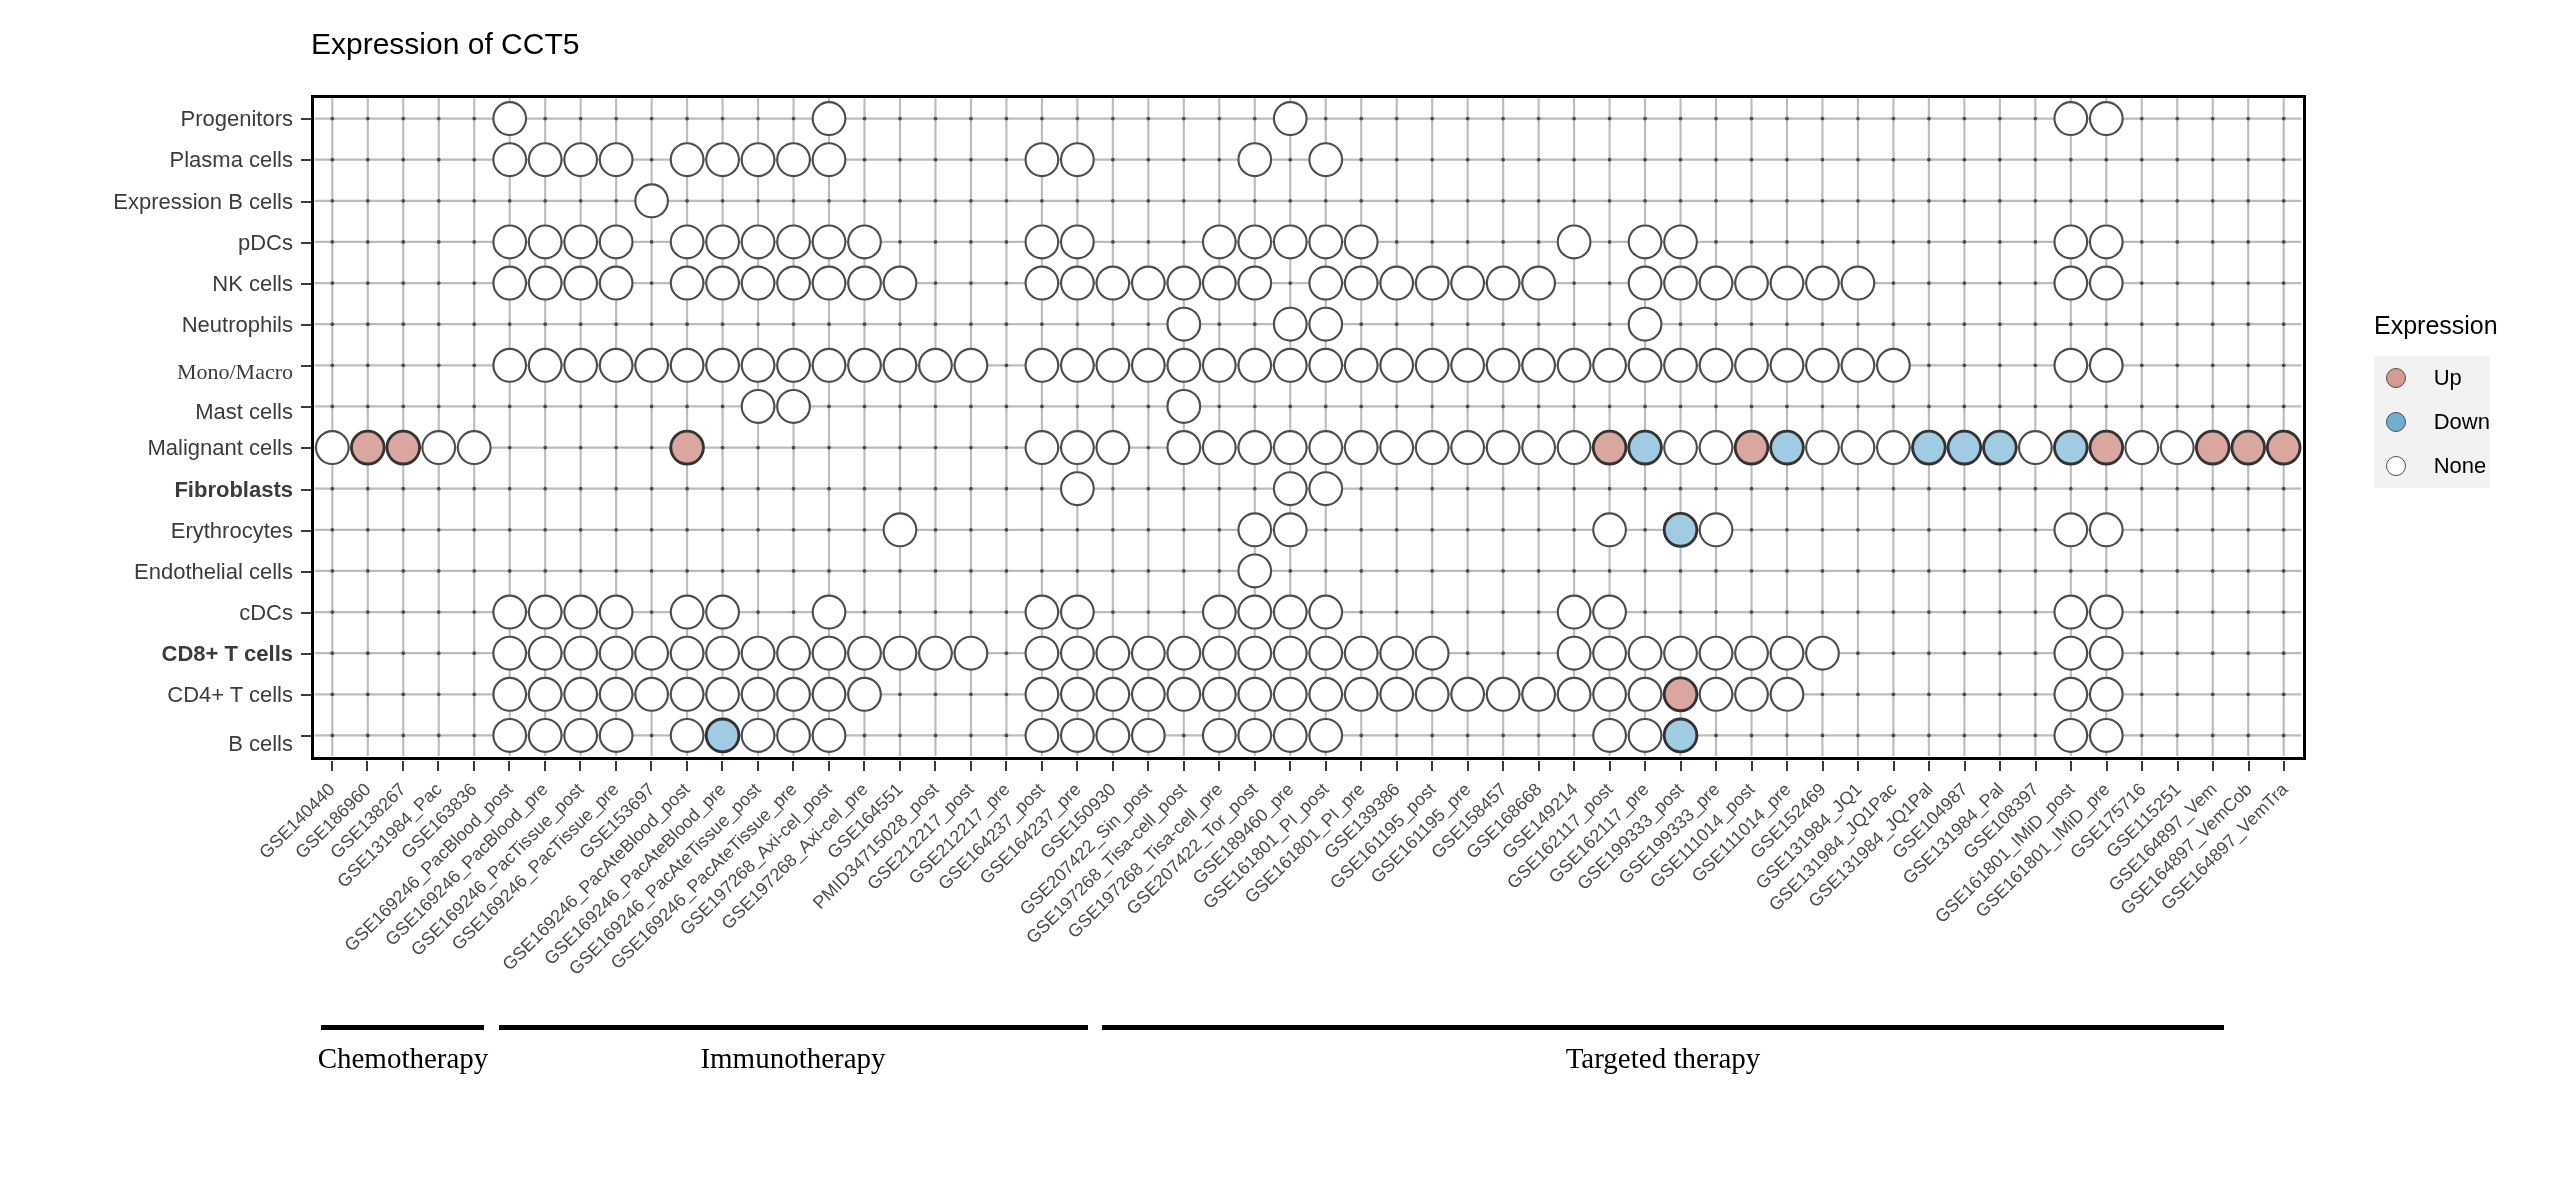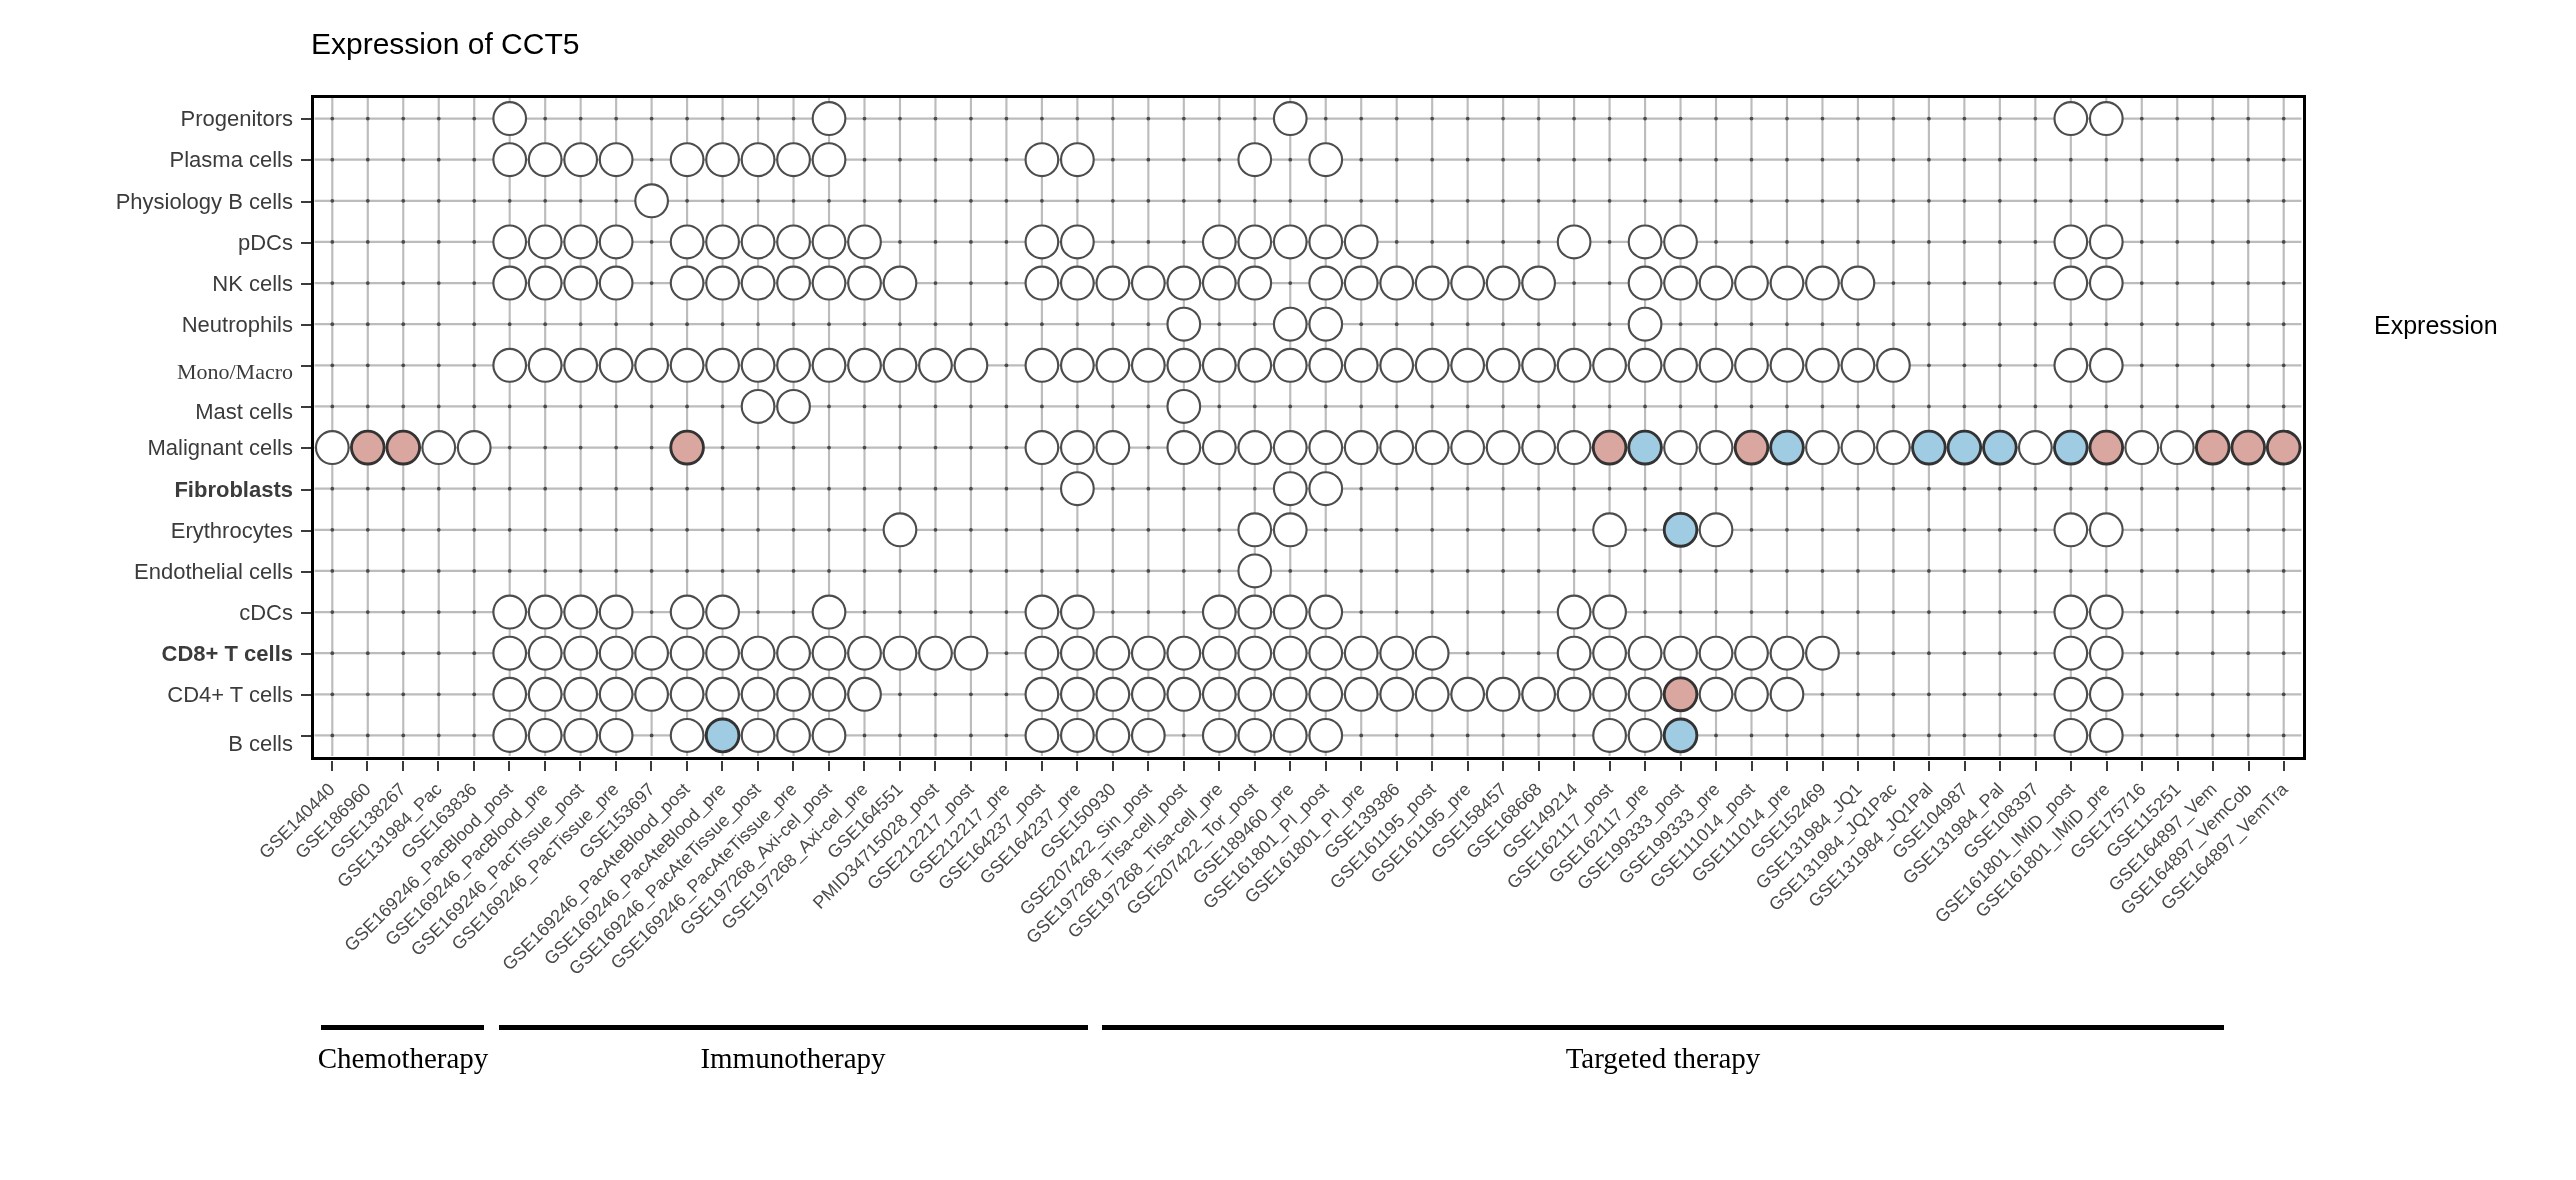--- a/index.html
+++ b/index.html
@@ -1304,21 +1304,21 @@
         <ellipse cx="2505.160714285714" cy="891.25" rx="22.819285714285712" ry="23" fill="#ffffff" stroke="#4d4d4d" stroke-width="3"></ellipse>
       </svg>
   </div>
 
   <div id="yaxis">
       <div class="ytick" style="left: 301px; top: 118px;"></div>
       <div class="ylab" style="right: 2283px; top: 119px;">Progenitors</div>
       <div class="ytick" style="left: 301px; top: 159px;"></div>
       <div class="ylab" style="right: 2283px; top: 160px;">Plasma cells</div>
       <div class="ytick" style="left: 301px; top: 201px;"></div>
-      <div class="ylab" style="right: 2283px; top: 202px;">Physiology B cells</div>
+      <div class="ylab" style="right: 2283px; top: 202px;">Expression B cells</div>
       <div class="ytick" style="left: 301px; top: 242px;"></div>
       <div class="ylab" style="right: 2283px; top: 243px;">pDCs</div>
       <div class="ytick" style="left: 301px; top: 283px;"></div>
       <div class="ylab" style="right: 2283px; top: 284px;">NK cells</div>
       <div class="ytick" style="left: 301px; top: 324px;"></div>
       <div class="ylab" style="right: 2283px; top: 325px;">Neutrophils</div>
       <div class="ytick" style="left: 301px; top: 365px;"></div>
       <div class="ylab" style="right: 2283px; top: 372px; font-family: Liberation Serif, serif;">Mono/Macro</div>
       <div class="ytick" style="left: 301px; top: 406px;"></div>
       <div class="ylab" style="right: 2283px; top: 412px;">Mast cells</div>
@@ -1457,16 +1457,32 @@
       <div class="grpline" style="left: 321px; width: 163px; top: 1025px;"></div>
       <div class="grplab" style="left: 403px; top: 1042px;">Chemotherapy</div>
       <div class="grpline" style="left: 499px; width: 589px; top: 1025px;"></div>
       <div class="grplab" style="left: 793px; top: 1042px;">Immunotherapy</div>
       <div class="grpline" style="left: 1102px; width: 1122px; top: 1025px;"></div>
       <div class="grplab" style="left: 1663px; top: 1042px;">Targeted therapy</div>
     </div>
 
   <div id="legend">
     <div id="legend-title">Expression</div>
+    <div id="legend-keys"><div class="legrow">
+          <div class="legkey">
+            <div class="legdot" style="background: rgb(212, 154, 147);"></div>
+          </div>
+          <div class="leglabel">Up</div>
+        </div><div class="legrow">
+          <div class="legkey">
+            <div class="legdot" style="background: rgb(114, 174, 208);"></div>
+          </div>
+          <div class="leglabel">Down</div>
+        </div><div class="legrow">
+          <div class="legkey">
+            <div class="legdot" style="background: rgb(255, 255, 255);"></div>
+          </div>
+          <div class="leglabel">None</div>
+        </div></div>
   </div>
 
 </div>
 
 
 </body></html>

